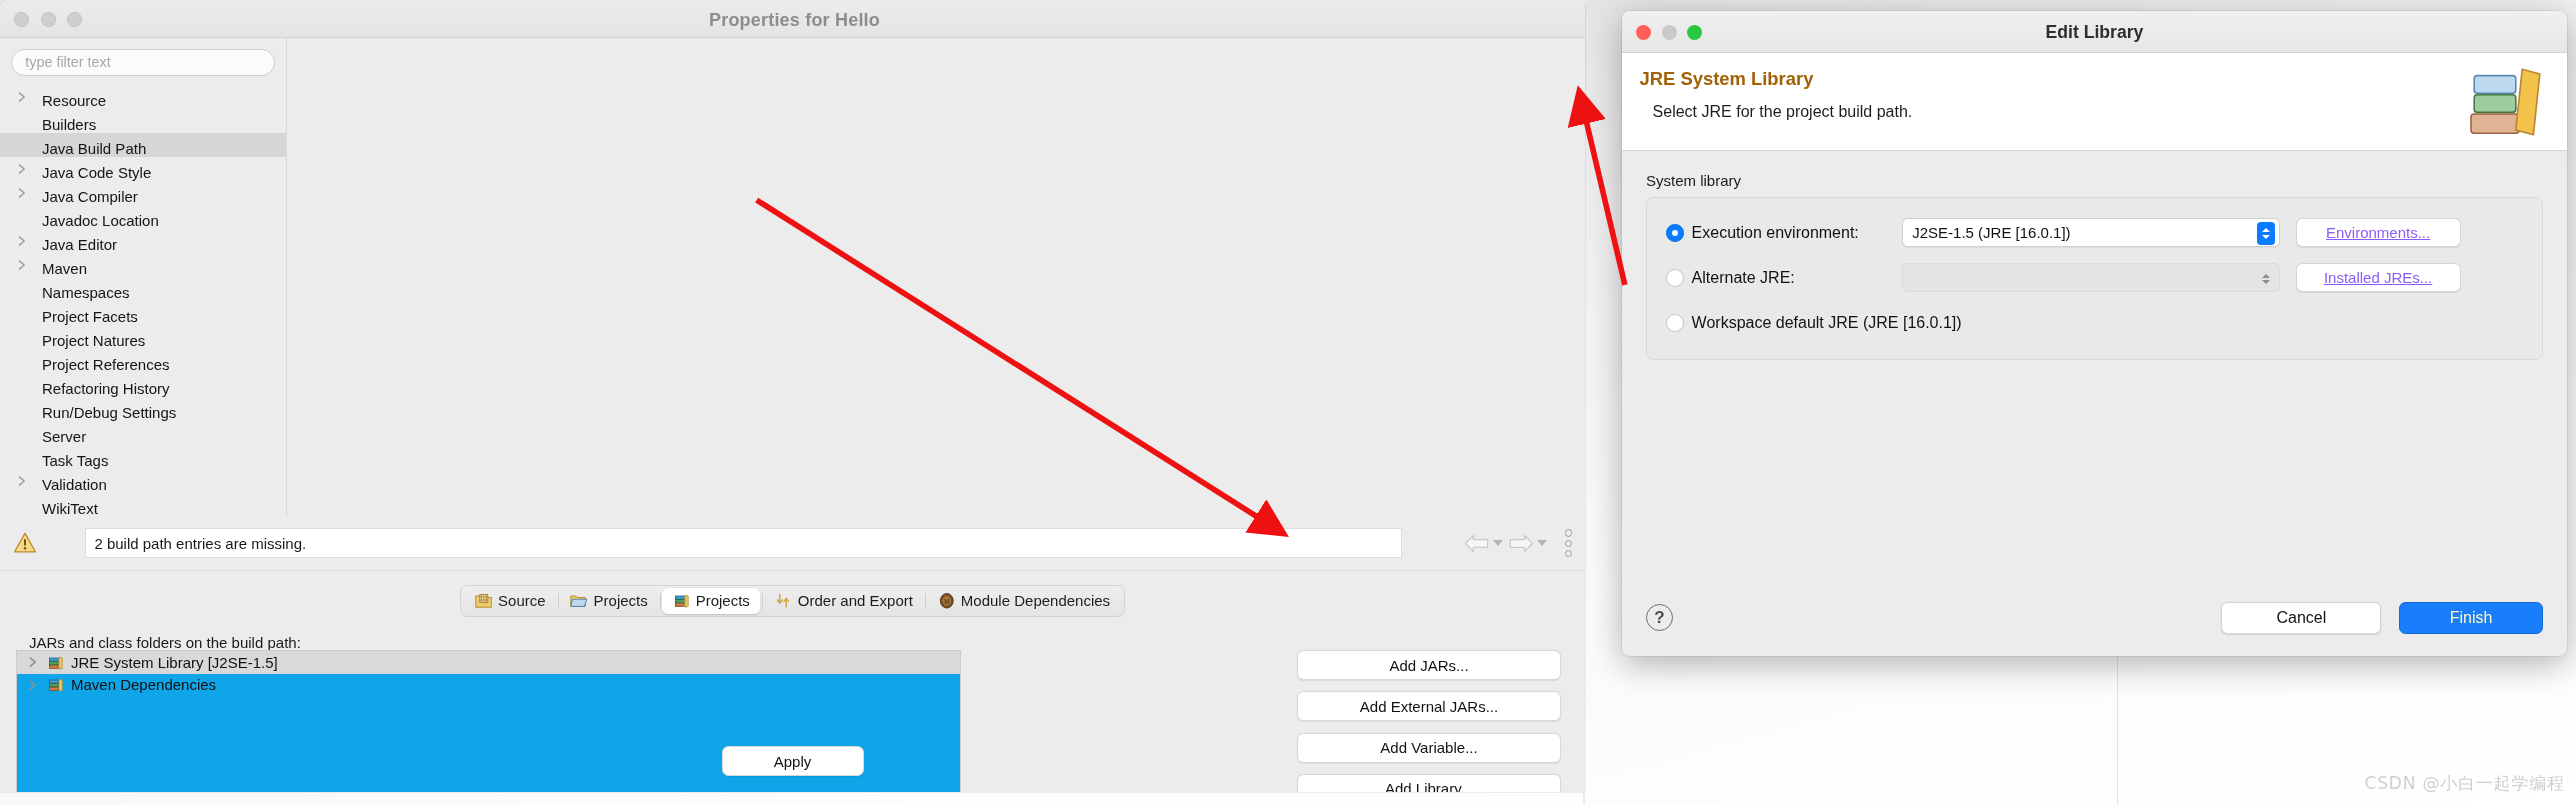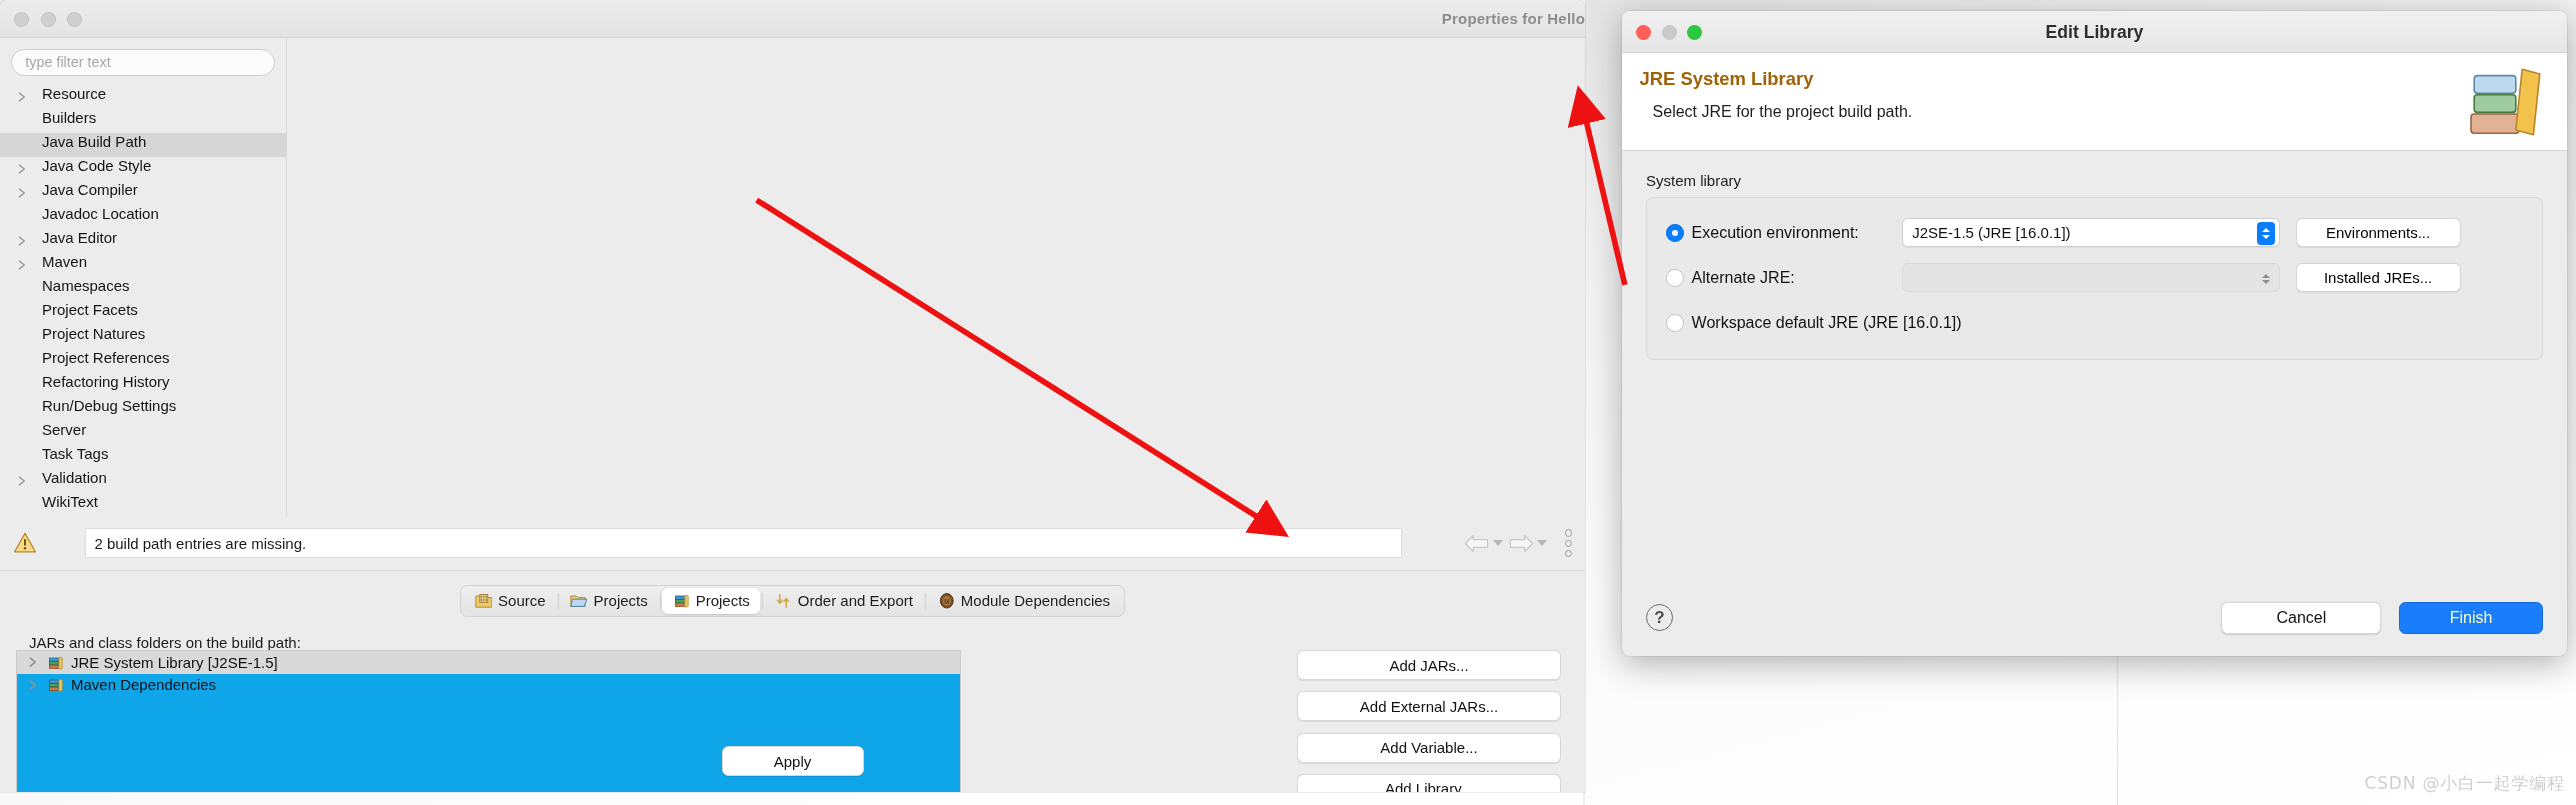--- a/index.html
+++ b/index.html
@@ -41,22 +41,22 @@
   }
   .props-titlebar {
     position: relative; height: 38px;
     background: linear-gradient(#ececec,#e4e4e4);
     border-bottom: 0.8px solid #d4d4d4;
   }
   .traffic { position: absolute; top: 12px; left: 14.4px; display: flex; gap: 11.2px; }
   .tl { width: 15px; height: 15px; border-radius: 50%; background: #cfcfcf;
         box-shadow: inset 0 0 0 0.8px rgba(0,0,0,0.07); }
   .props-title {
-    position: absolute; left: 4px; right: 0; top: 10.4px; text-align: right;
-    font-size: 15px; color: #8d8d8d; font-weight: 600;
+    position: absolute; left: 4px; right: 0; top: 10.4px; text-align: center;
+    font-size: 18px; color: #8d8d8d; font-weight: 600;
     letter-spacing: 0.2px;
   }
 
   .props-body { position: relative; height: 754px; display: flex; flex-direction: column; }
 
   
   .sidebar {
     width: 287px; flex: 0 0 287px; background: #ececec;
     border-right: 0.8px solid #d9d9d9; padding-top: 11.2px;
   }
@@ -64,21 +64,21 @@
   .filter-input {
     width: 100%; height: 26.4px; border-radius: 13.6px;
     border: 0.8px solid #cdcdcd; background: #fbfbfb;
     padding: 0 13px; font-size: 14.4px; color: #9a9a9a;
     font-family: "Liberation Sans", sans-serif;
     outline: none;
   }
   .filter-input::placeholder { color: #a8a8a8; }
   .nav-list { padding-top: 1.6px; }
   .nav-item {
-    position: relative; height: 24px; display: flex; align-items: flex-start;
+    position: relative; height: 24px; display: flex; align-items: flex-end;
     padding-left: 42px; font-size: 15px; color: #151515;
     white-space: nowrap;
   }
   .nav-item.selected { background: #d6d6d6; }
   .nav-chevron {
     position: absolute; left: 16px; top: 50%; transform: translateY(-50%);
     width: 11.2px; height: 11.2px; color: #9a9a9a;
     display: flex; align-items: center; justify-content: center;
   }
 
@@ -225,21 +225,21 @@
            border-right: 4px solid transparent; border-bottom: 4.8px solid #fff; }
   .st-dn { width: 0; height: 0; border-left: 4px solid transparent;
            border-right: 4px solid transparent; border-top: 4.8px solid #fff; }
   .stepper.plain .st-up { border-bottom-color: #8d8d8d; }
   .stepper.plain .st-dn { border-top-color: #8d8d8d; }
 
   .side-btn {
     width: 165px; height: 29px; border-radius: 6.4px; background: #ffffff;
     border: 0.8px solid #d5d5d5; box-shadow: 0 0.8px 0.8px rgba(0,0,0,0.08);
     display: flex; align-items: center; justify-content: center;
-    font-size: 15px; color: #000000; margin-left: 16px;
+    font-size: 15px; color: #8b5cf6; margin-left: 16px; text-decoration: underline;
   }
 
   .edit-footer {
     position: absolute; left: 0; right: 0; bottom: 0; height: 77px;
     display: flex; align-items: center; padding: 0 24px;
   }
   .help-btn {
     width: 27px; height: 27px; border-radius: 50%; border: 1.6px solid #6a6a6a;
     display: flex; align-items: center; justify-content: center;
     font-size: 17px; color: #4a4a4a; font-weight: 600;

